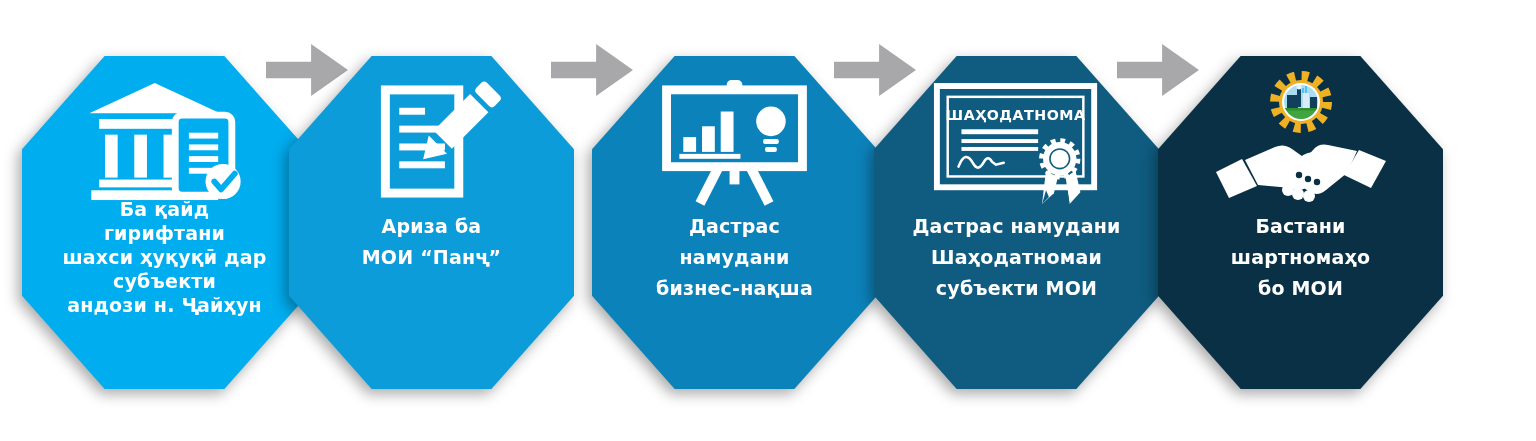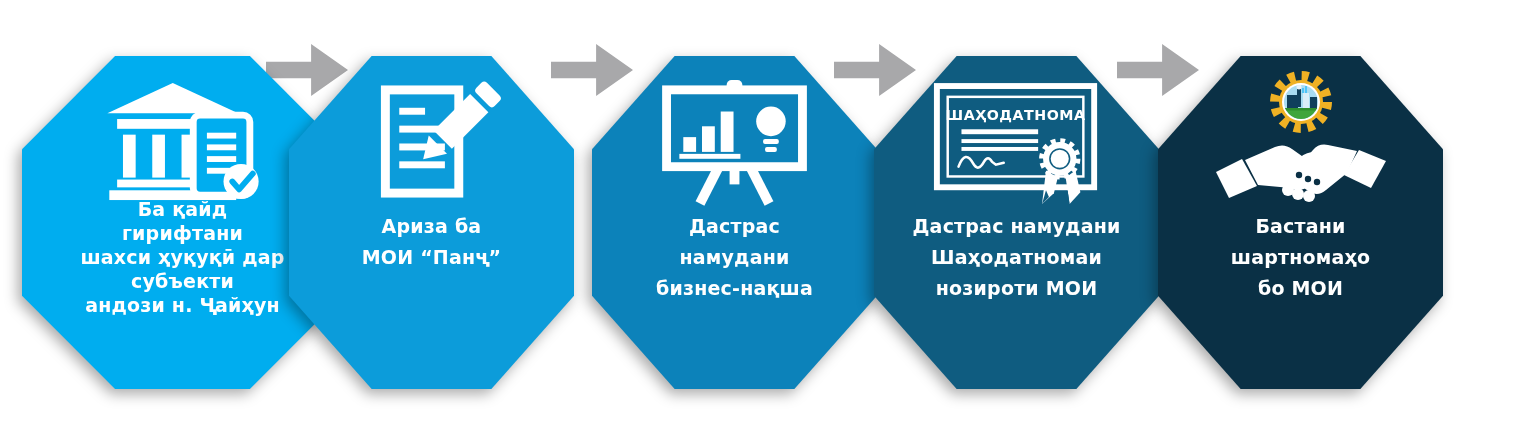--- a/index.html
+++ b/index.html
@@ -12,21 +12,21 @@
   
   .oct{
     position:absolute;top:56px;width:285px;height:333px;
     filter:drop-shadow(-4px 5px 7px rgba(0,0,0,.33));
   }
   .oct-shape{
     position:absolute;inset:0;
     background:var(--oct);
     clip-path:polygon(29% 0%,71% 0%,100% 28%,100% 72%,71% 100%,29% 100%,0% 72%,0% 28%);
   }
-  .s1{left:22px;z-index:1;padding-left:36px;}
+  .s1{left:22px;z-index:1;}
   .s2{left:289px;z-index:2;}
   .s3{left:592px;z-index:3;}
   .s4{left:874px;z-index:4;}
   .s5{left:1158px;z-index:5;}
   .oct-icon{
     position:absolute;top:24px;left:50%;transform:translateX(-50%);
     width:180px;display:flex;justify-content:center;
   }
   .s5 .oct-icon{top:12px;}
   .oct-text{
@@ -151,21 +151,21 @@
         <polygon points="137,99 141,126 152,114 147,92" fill="#fff"></polygon>
         <polygon points="113,126 120,119 117,112" fill="var(--oct)"></polygon>
         <polygon points="141,126 135,118 139,112" fill="var(--oct)"></polygon>
         <circle cx="131" cy="80" r="17" fill="#fff" stroke="#fff" stroke-width="8" stroke-dasharray="4.5 4.4"></circle>
         <circle cx="131" cy="80" r="10" fill="#fff" stroke="var(--oct)" stroke-width="1.6"></circle>
       </svg>
     </div>
     <div class="oct-text">
       <div>Дастрас намудани</div>
       <div>Шаҳодатномаи</div>
-      <div>нозироти МОИ</div>
+      <div>субъекти МОИ</div>
     </div>
   </div>
 
   <div class="oct s5 roomy" style="--oct: #0a3045;">
     <div class="oct-shape"></div>
     <div class="oct-icon">
       <svg width="176" height="150" viewBox="0 0 176 150">
 
         <g transform="translate(88,34)">
           <circle r="26" fill="none" stroke="#efb124" stroke-width="10" stroke-dasharray="6.9 6.7"></circle>

